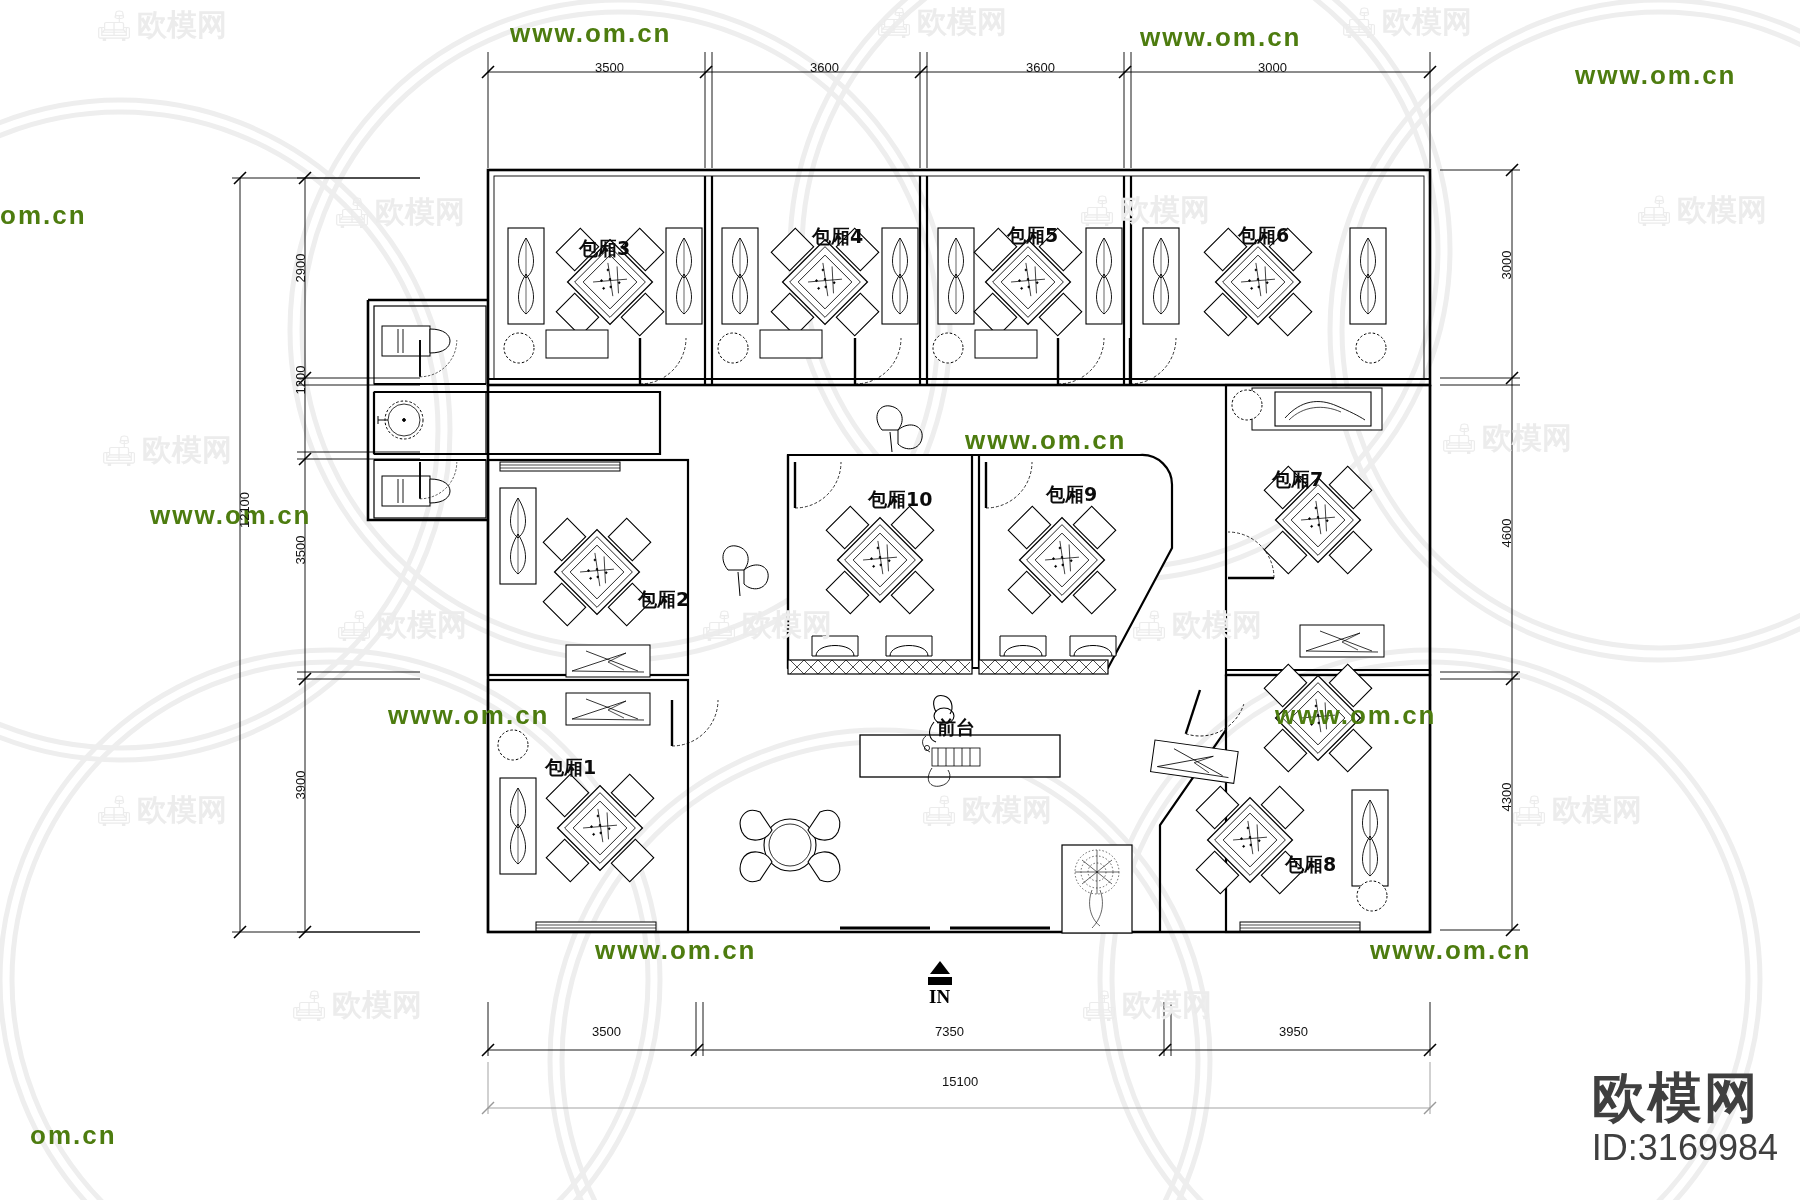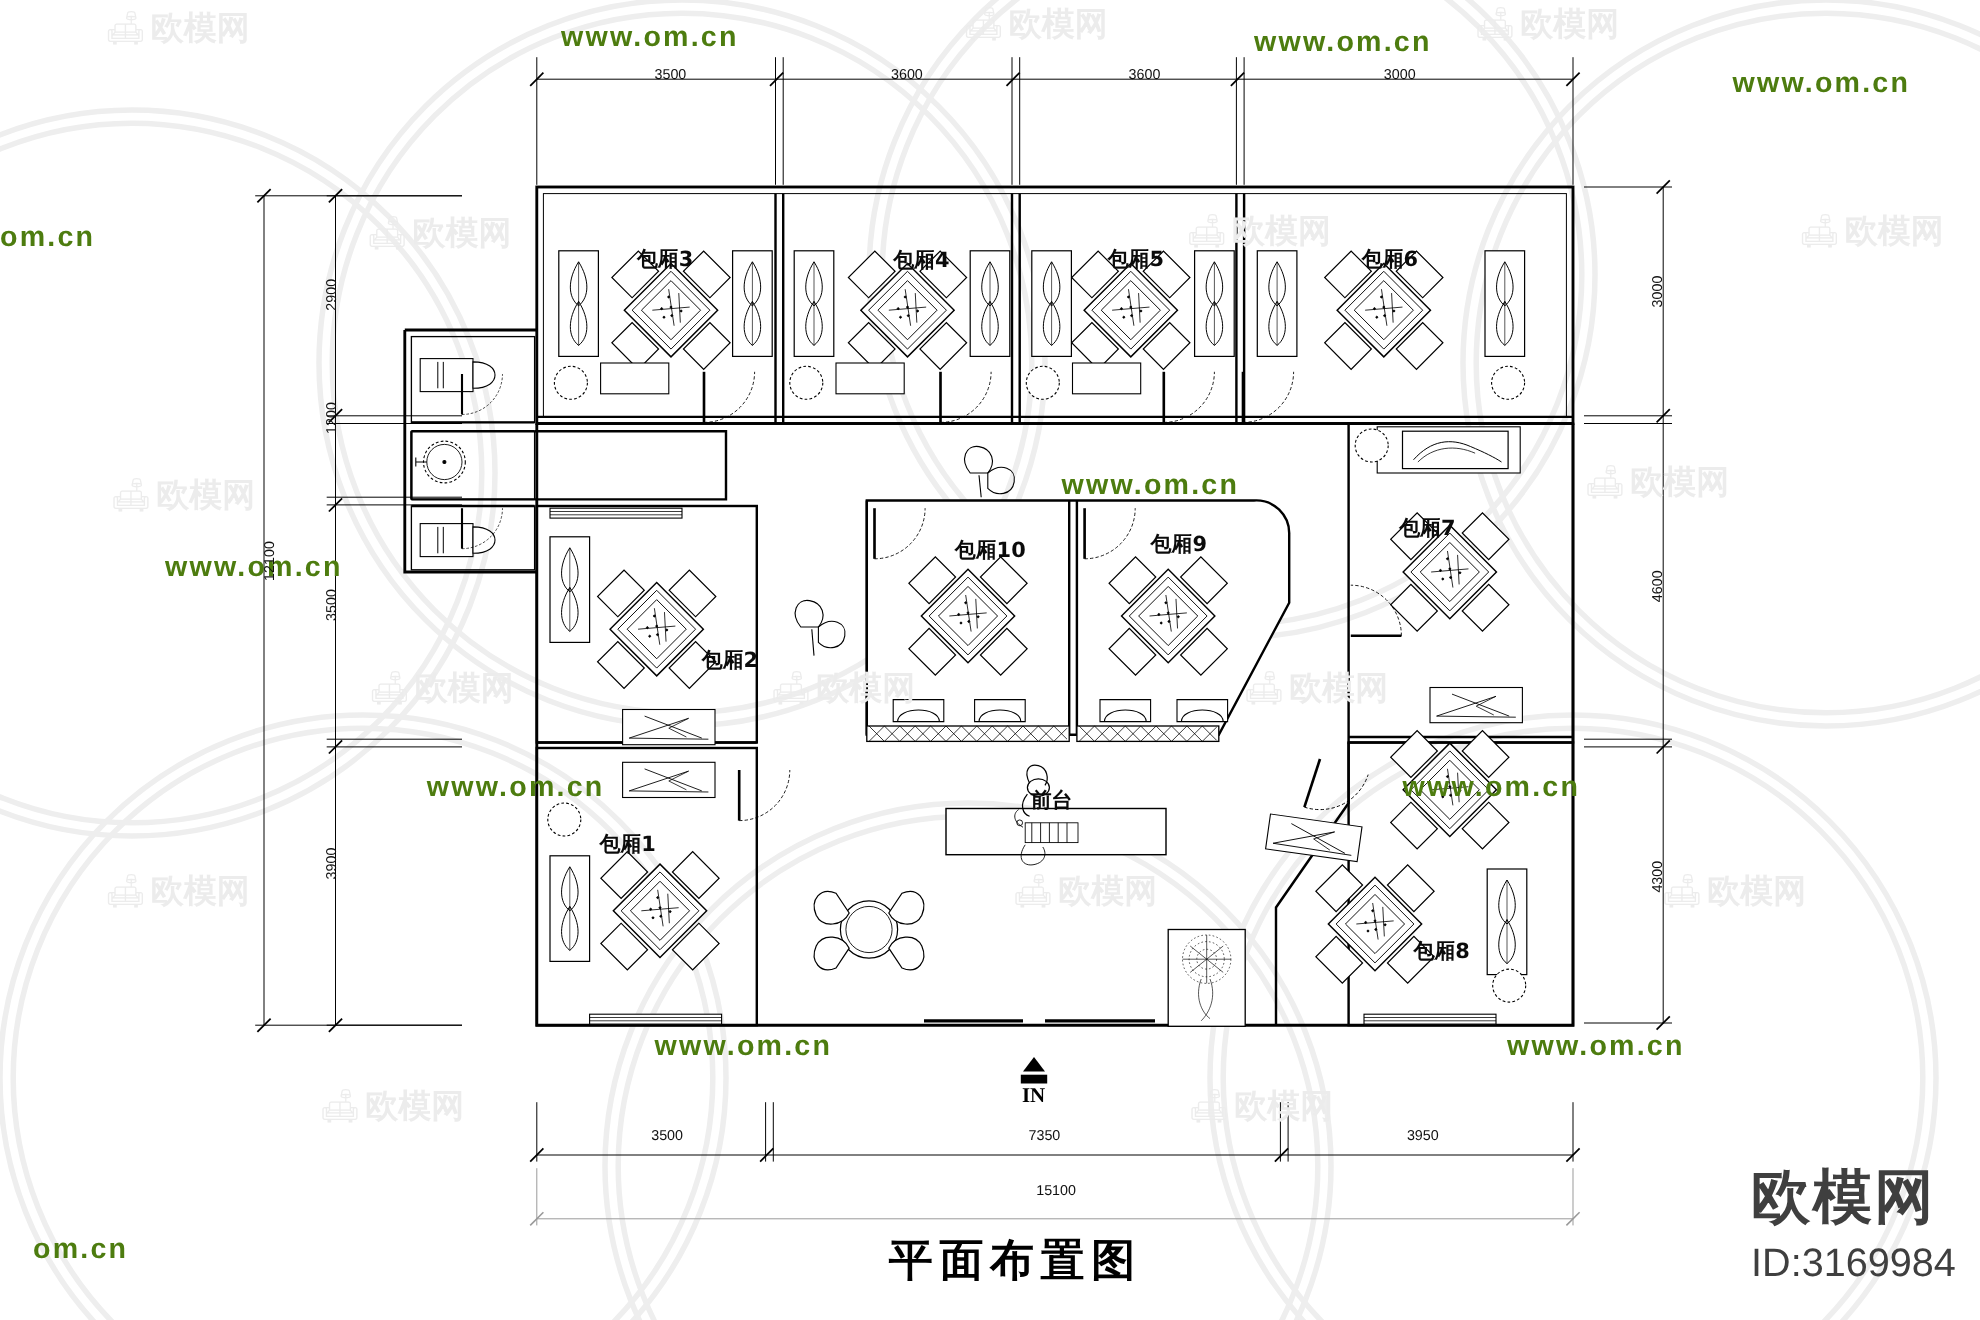--- a/index.html
+++ b/index.html
@@ -33,21 +33,21 @@
   .in-label {
     position:absolute; color:#000; font-size:19px; font-weight:700;
     font-family:"Liberation Serif", serif;
   }
   .brand-box { position:absolute; right:22px; bottom:32px; text-align:left; }
   .brand-name {
     color:#3f3f3f; font-size:54px; font-weight:800; letter-spacing:2px; line-height:1.05;
     font-family:"DejaVu Sans","Liberation Sans",sans-serif;
   }
   .brand-id {
-    color:#3f3f3f; font-size:36px; font-weight:500; line-height:1.1; margin-top:12px;
+    color:#3f3f3f; font-size:36px; font-weight:500; line-height:1.1; margin-top:2px;
     font-family:"Liberation Sans", sans-serif;
   }
 </style>
 </head>
 <body>
 
 <div id="stage">
 
   <svg class="layer" viewBox="0 0 1800 1200">
     <g fill="none" stroke="#eeeeee" stroke-width="5">
@@ -525,21 +525,21 @@
       <div class="wm-url" style="left: 388px; top: 700px; font-size: 26px; letter-spacing: 2px;">www.om.cn</div>
       <div class="wm-url" style="left: 1275px; top: 700px; font-size: 26px; letter-spacing: 2px;">www.om.cn</div>
       <div class="wm-url" style="left: 595px; top: 935px; font-size: 26px; letter-spacing: 2px;">www.om.cn</div>
       <div class="wm-url" style="left: 1370px; top: 935px; font-size: 26px; letter-spacing: 2px;">www.om.cn</div>
       <div class="wm-url" style="left: 30px; top: 1120px; font-size: 26px; letter-spacing: 2px;">om.cn</div>
     </div>
 
   <div id="room-labels">
       <div class="room-label" style="left: 545px; top: 755px;">包厢1</div>
       <div class="room-label" style="left: 638px; top: 587px;">包厢2</div>
-      <div class="room-label" style="left: 579px; top: 223px; text-align: center;">包厢3</div>
+      <div class="room-label" style="left: 579px; top: 236px; text-align: center;">包厢3</div>
       <div class="room-label" style="left: 812px; top: 224px;">包厢4</div>
       <div class="room-label" style="left: 1007px; top: 223px;">包厢5</div>
       <div class="room-label" style="left: 1238px; top: 223px;">包厢6</div>
       <div class="room-label" style="left: 1272px; top: 467px;">包厢7</div>
       <div class="room-label" style="left: 1285px; top: 852px;">包厢8</div>
       <div class="room-label" style="left: 1046px; top: 482px;">包厢9</div>
       <div class="room-label" style="left: 868px; top: 487px;">包厢10</div>
       <div class="room-label" style="left: 893px; top: 715px; margin-left: 44px;">前台</div>
     </div>
 
@@ -557,20 +557,19 @@
       <div class="dim-label vert" style="left: 293px; top: 550px; transform: rotate(-90deg) translate(-50%, 0px);">3500</div>
       <div class="dim-label vert" style="left: 293px; top: 785px; transform: rotate(-90deg) translate(-50%, 0px);">3900</div>
       <div class="dim-label vert" style="left: 237px; top: 510px; transform: rotate(-90deg) translate(-50%, 0px);">12100</div>
       <div class="dim-label vert" style="left: 1499px; top: 265px; transform: rotate(-90deg) translate(-50%, 0px);">3000</div>
       <div class="dim-label vert" style="left: 1499px; top: 533px; transform: rotate(-90deg) translate(-50%, 0px);">4600</div>
       <div class="dim-label vert" style="left: 1499px; top: 797px; transform: rotate(-90deg) translate(-50%, 0px);">4300</div>
     </div>
 
   <div class="in-label" style="left:929px; top:986px;">IN</div>
 
-  <div class="plan-title" style="left:808px; top:1118px;">平面布置图</div>
 
   <div class="brand-box">
     <div class="brand-name">欧模网</div>
     <div class="brand-id">ID:3169984</div>
   </div>
 
 </div>
 
 </body></html>

